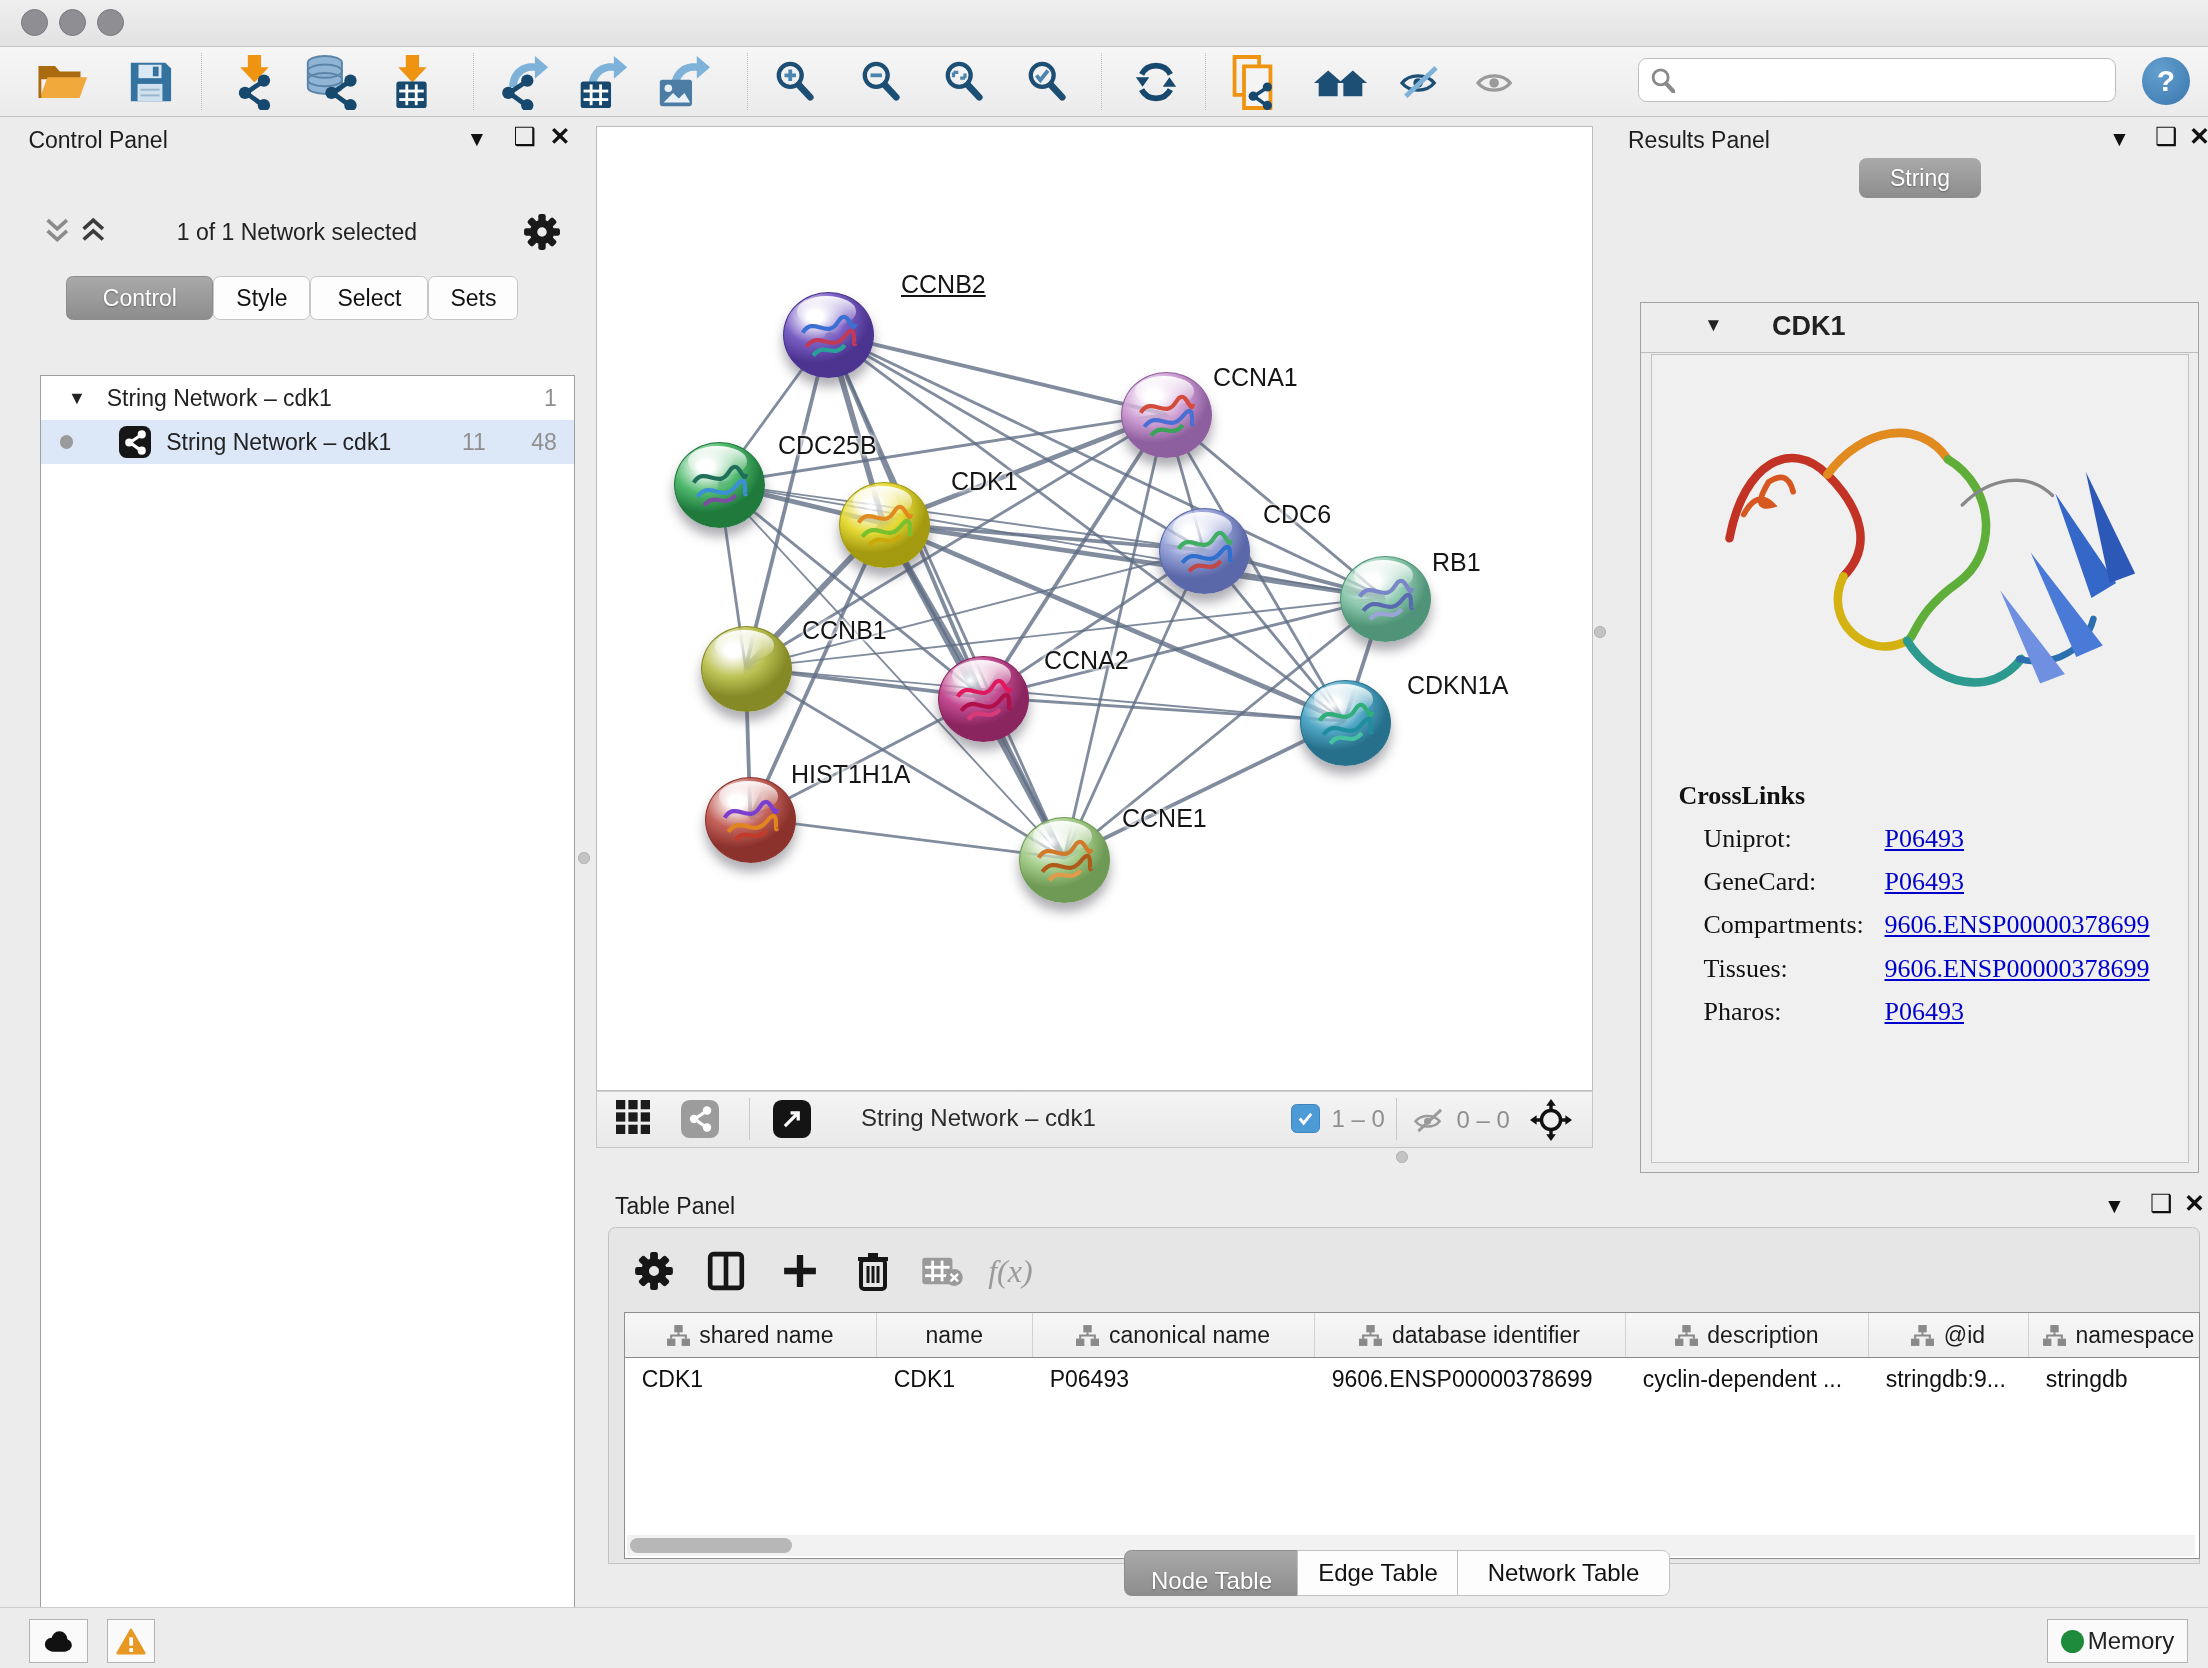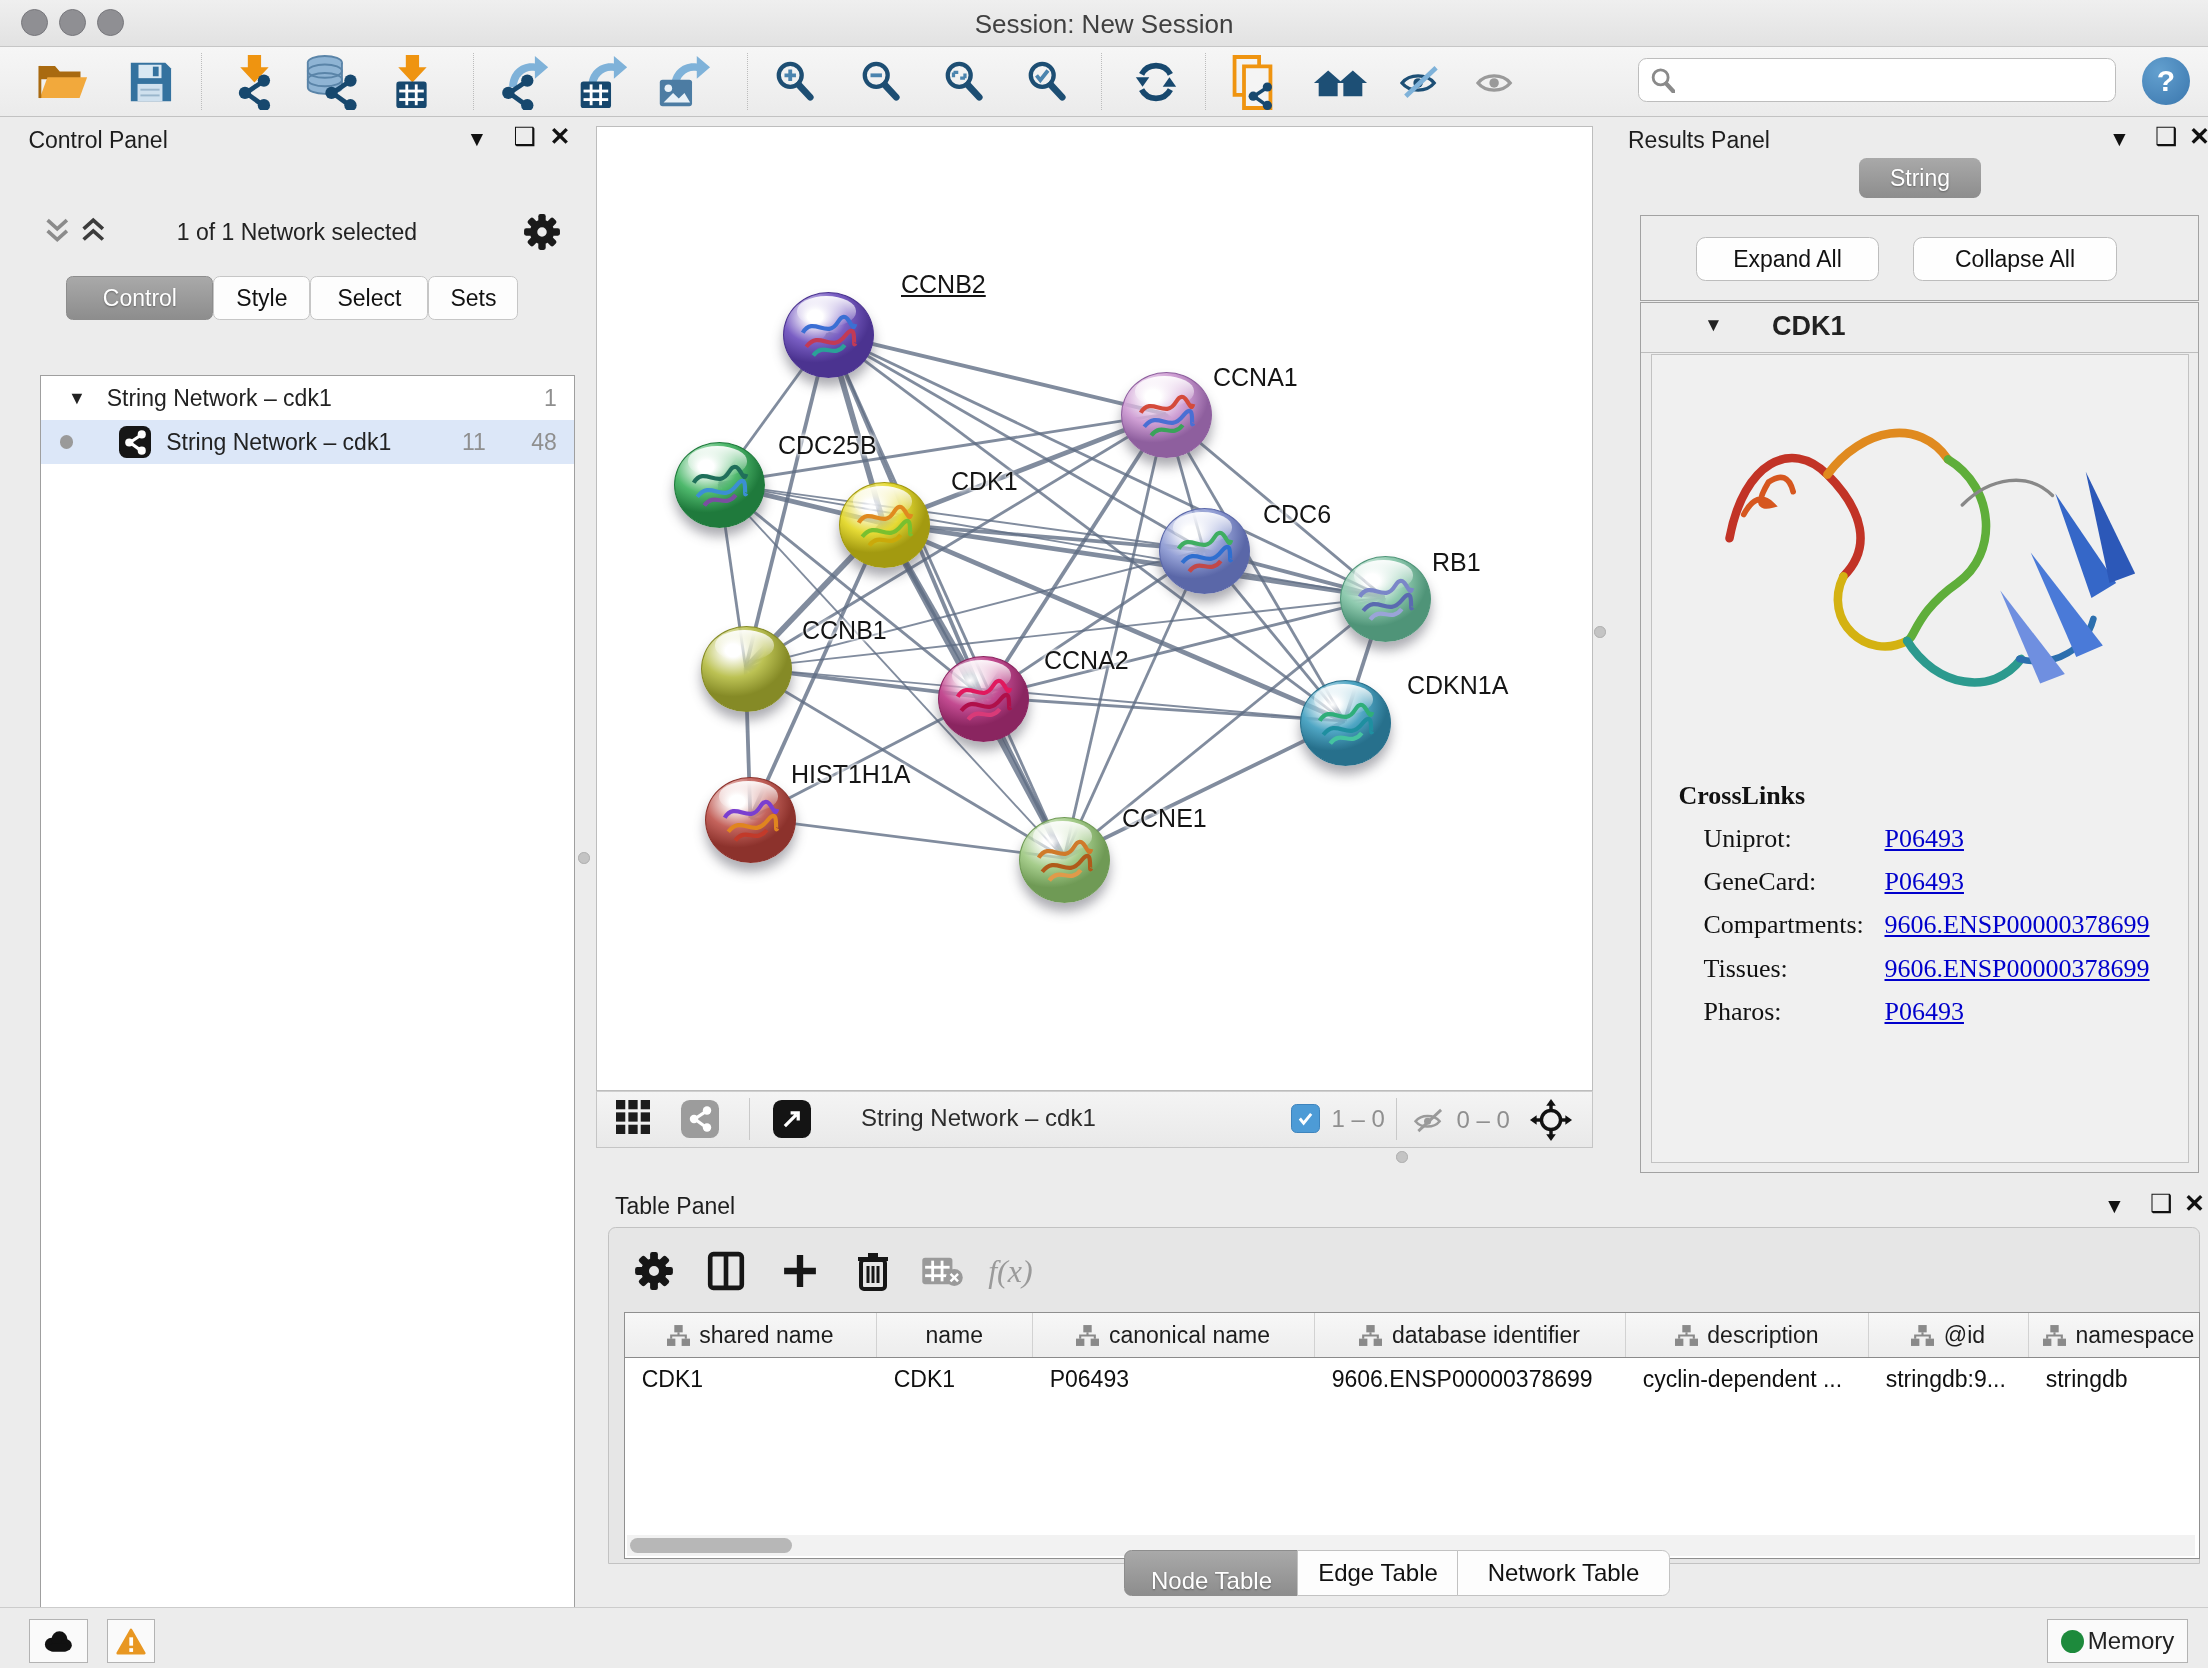--- a/index.html
+++ b/index.html
@@ -158,21 +158,20 @@
     </g>
   </defs>
 </svg>
 
 <div id="root">
 
   <div class="titlebar">
     <div class="tl" style="left:21px"></div>
     <div class="tl" style="left:59px"></div>
     <div class="tl" style="left:97px"></div>
-    <div class="win-title">Session: New Session</div>
   </div>
 
   <div class="toolbar">
     <div class="tb-btn" style="left:36px">
       <svg width="51" height="44" viewBox="0 0 54 46">
           <path d="M2,6 h16 l5,6 h22 v8 H2 Z" fill="#a96a10"></path>
           <path d="M2,40 L10,18 H52 L44,40 Z" fill="#f2a93c"></path>
           <path d="M2,40 V6" stroke="#a96a10" stroke-width="3"></path>
         </svg>
     </div>
@@ -612,28 +611,20 @@
   <div style="position:absolute;left:1607px;top:116px;width:601px;height:1056px;">
     <div class="panel-title" style="left:21px;top:11.4px">Results Panel</div>
     <div class="ph-ico" style="left:502px;top:9.5px">▼</div>
     <div class="ph-ico" style="left:548px;top:7.6px;font-size:25px">❑</div>
     <div class="ph-ico" style="left:582px;top:7.6px;font-size:25px;font-weight:bold">✕</div>
   </div>
   <div class="rp-tab">
       <span>String</span>
     </div>
 
-  <div class="rp-box" style="left:1640px;top:215px;width:557px;height:84px">
-    <div class="rp-btn" style="left:55px;width:181px">
-        <span>Expand All</span>
-      </div>
-    <div class="rp-btn" style="left:272px;width:202px">
-        <span>Collapse All</span>
-      </div>
-  </div>
 
   <div class="rp-box" style="left:1640px;top:302px;width:557px;height:869px">
     <div style="position:absolute;left:0;top:0;width:100%;height:49px;border-bottom:1px solid #bdbdbd">
       <span style="position:absolute;left:63px;top:11.4px;font-size:19px">▼</span>
       <span style="position:absolute;left:131px;top:7.6px;font-size:27px;font-weight:bold">CDK1</span>
     </div>
     <div style="position:absolute;left:9.5px;top:51px;right:9.5px;bottom:9.5px;border:1px solid #c2c2c2;background:#f0f0f0;overflow:hidden">
 
       <svg width="485" height="380" viewBox="0 0 510 400" style="display:block;margin:17px auto 0 auto">
         <g fill="none" stroke-linecap="round">

